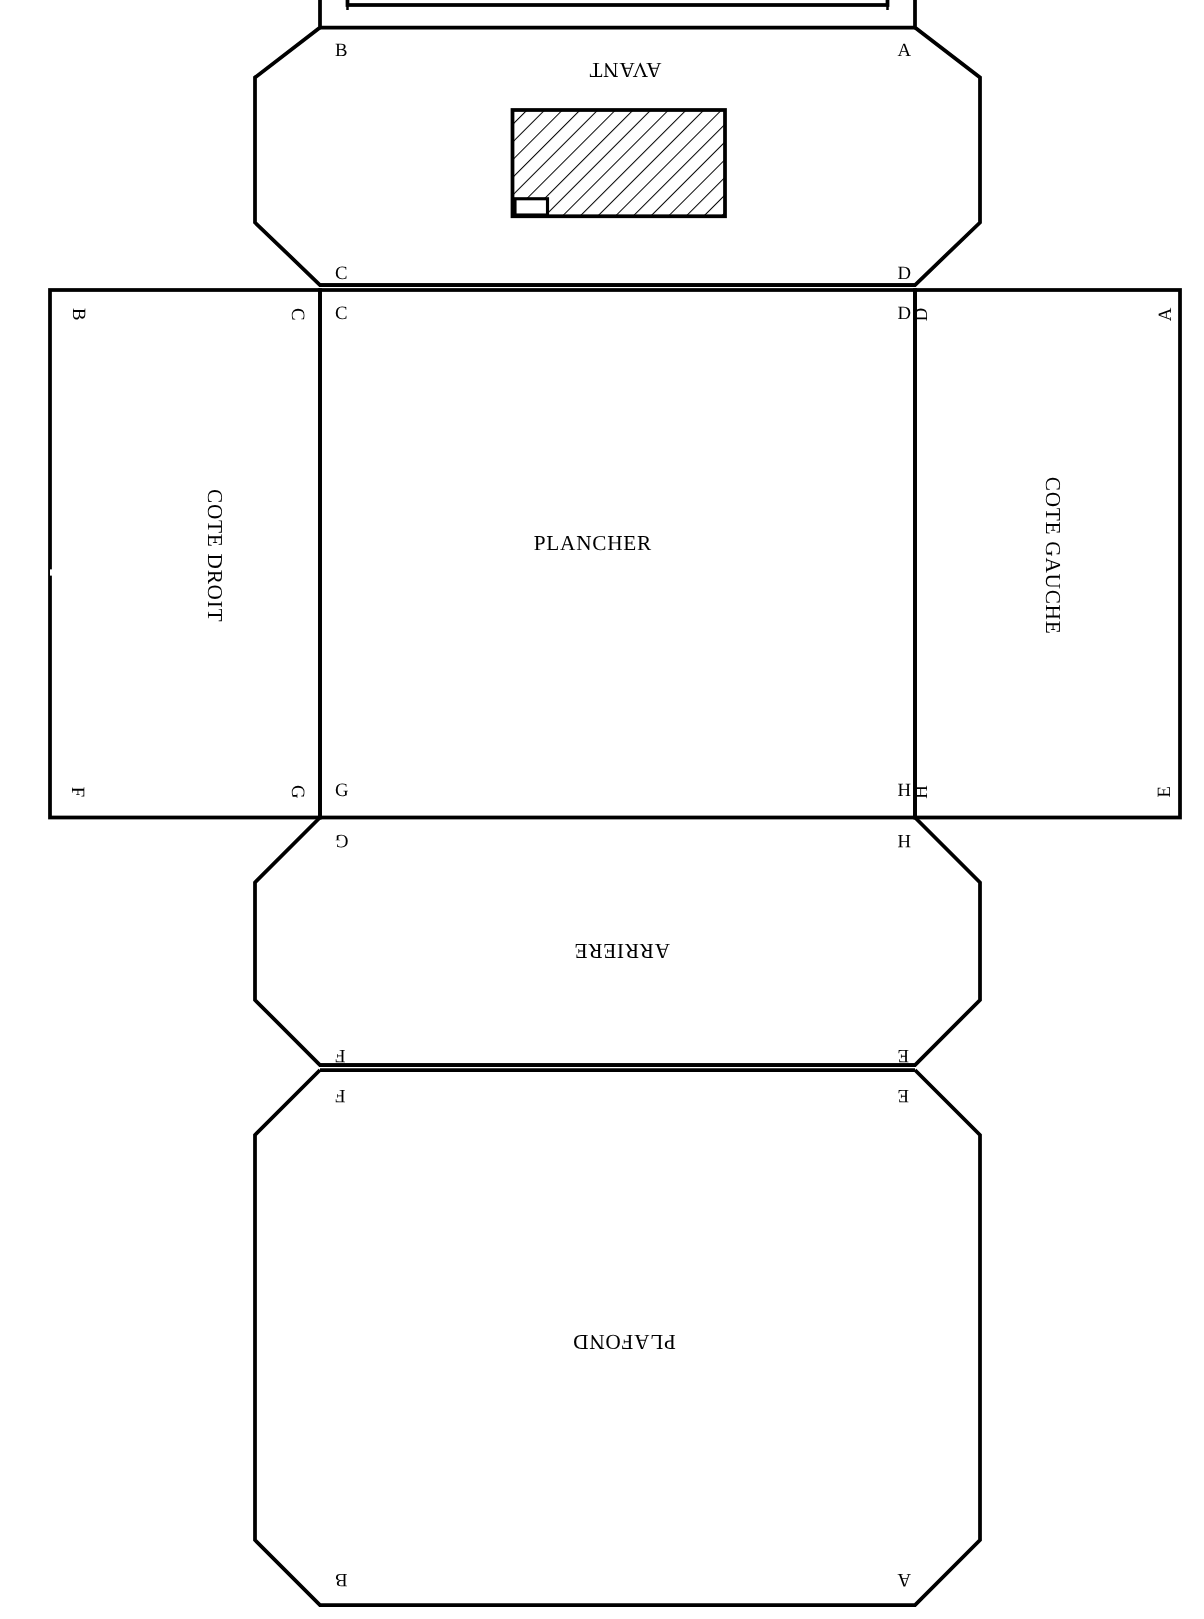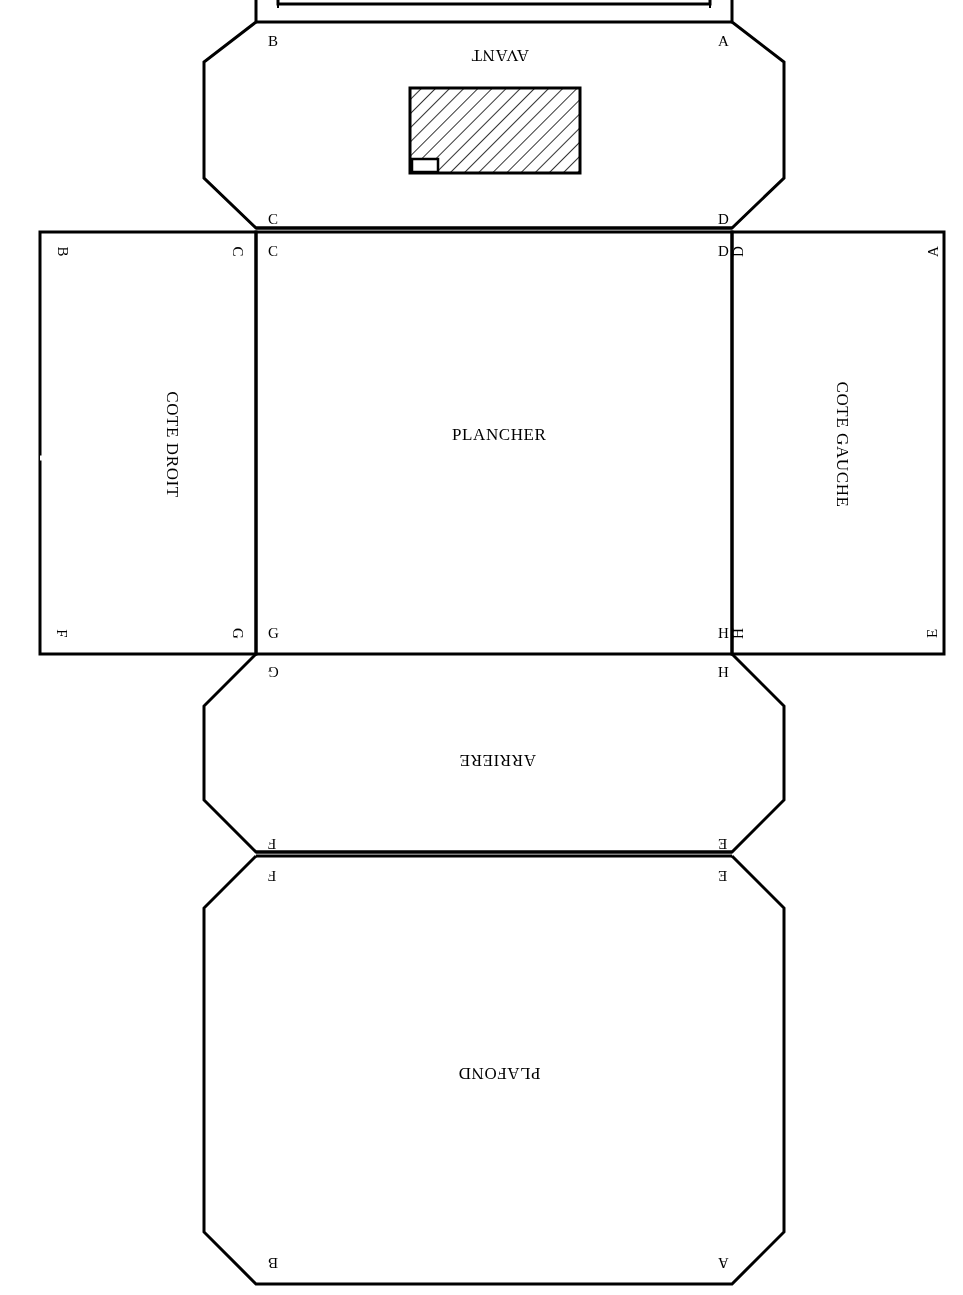--- a/index.html
+++ b/index.html
@@ -76,21 +76,21 @@
       <path d="M 256,856 L 204,908 L 204,1232 L 256,1284 L 732,1284 L 784,1232 L 784,908 L 732,856"></path>
       <line x1="256" y1="856" x2="732" y2="856"></line>
 
       <rect x="410" y="88" width="170" height="85" fill="url(#hatch)" stroke="#000000" stroke-width="3"></rect>
       <rect x="412" y="159" width="26" height="13" fill="#ffffff" stroke="#000000" stroke-width="2.5"></rect>
     </g>
   </svg>
 
   <div class="lbl face rot180" style="left:471px; top:47px;">AVANT</div>
   <div class="lbl face rot90" style="left:112px; top:436px; width:120px; text-align:center;">COTE DROIT</div>
-  <div class="lbl face" style="left:452px; top:426px;">PLANCHER</div>
+  <div class="lbl face" style="left:427px; top:426px;">PLANCHER</div>
   <div class="lbl face rot90" style="left:772px; top:436px; width:140px; text-align:center;">COTE GAUCHE</div>
   <div class="lbl face rot180" style="left:459px; top:752px;">ARRIERE</div>
   <div class="lbl face rot180" style="left:458px; top:1065px;">PLAFOND</div>
 
   <div class="lbl corner" style="left:268px; top:34px;">B</div>
   <div class="lbl corner" style="left:718px; top:34px;">A</div>
   <div class="lbl corner" style="left:268px; top:212px;">C</div>
   <div class="lbl corner" style="left:718px; top:212px;">D</div>
 
   <div class="lbl corner rot90" style="left:57px; top:244px;">B</div>

